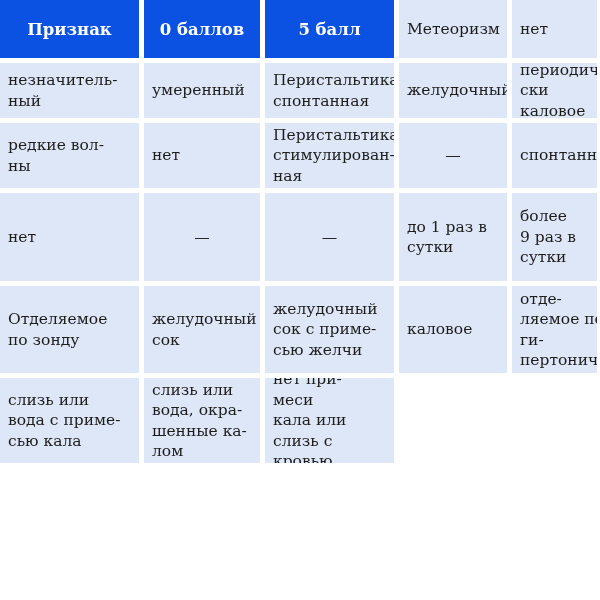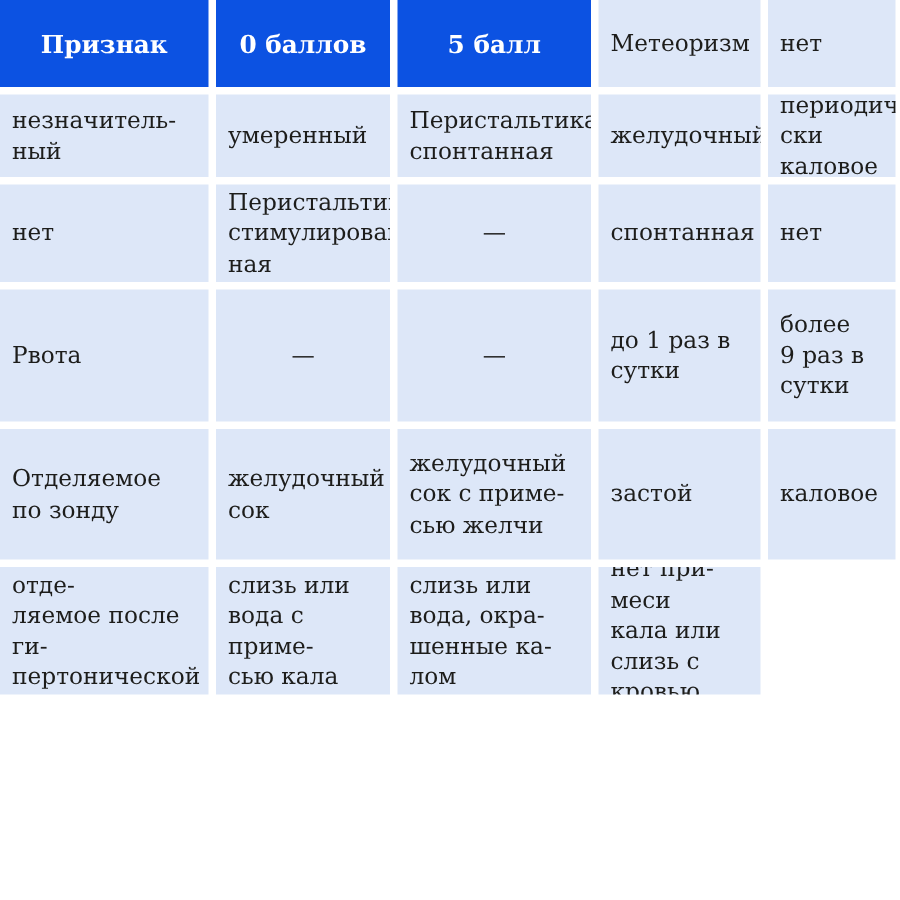--- a/index.html
+++ b/index.html
@@ -69,46 +69,46 @@
     <div class="cell">нет</div>
     <div class="cell">незначитель-
 ный</div>
     <div class="cell">умеренный</div>
 
     <div class="cell">Перистальтика
 спонтанная</div>
     <div class="cell">желудочный</div>
     <div class="cell">периодиче-
 ски каловое</div>
+    <div class="cell">редкие вол-
+ны</div>
     <div class="cell">нет</div>
 
     <div class="cell">Перистальтика
 стимулирован-
 ная</div>
     <div class="cell center">—</div>
     <div class="cell">спонтанная</div>
     <div class="cell">нет</div>
 
-    <div class="cell">Рвота</div>
     <div class="cell center">—</div>
     <div class="cell center">—</div>
     <div class="cell">до 1 раз в
 сутки</div>
     <div class="cell">более
 9 раз в
 сутки</div>
 
     <div class="cell">Отделяемое
 по зонду</div>
     <div class="cell">желудочный
 сок</div>
     <div class="cell">желудочный
 сок с приме-
 сью желчи</div>
-    <div class="cell">застой</div>
 
     <div class="cell">каловое</div>
     <div class="cell">Ректальное отде-
 ляемое после ги-
 пертонической
 клизмы</div>
     <div class="cell">слизь или
 вода с приме-
 сью кала</div>
     <div class="cell">слизь или

